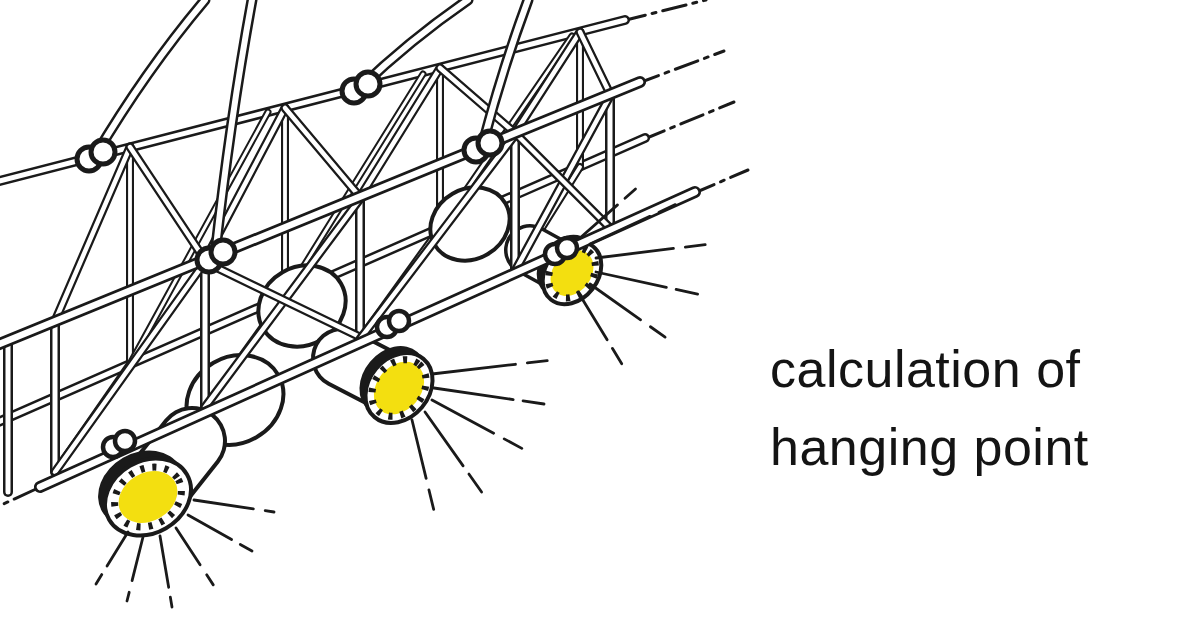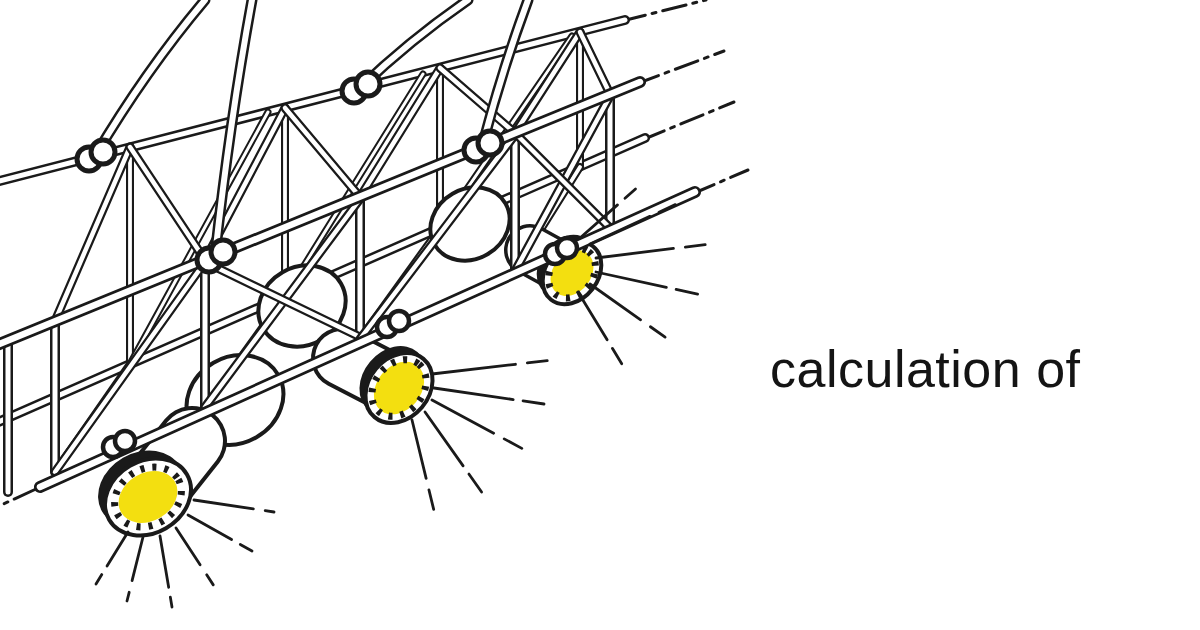--- a/index.html
+++ b/index.html
@@ -195,15 +195,16 @@
       <line class="ray" stroke-dasharray="62 12 18" x1="590" y1="284" x2="672" y2="342"></line>
       <line class="ray" stroke-dasharray="72 10 22" x1="596" y1="272" x2="706" y2="296"></line>
       <line class="ray" stroke-dasharray="78 12 20" x1="596" y1="258" x2="718" y2="243"></line>
       <line class="ray" stroke-dasharray="66 10 18" x1="590" y1="244" x2="694" y2="196"></line>
       <line class="ray" stroke-dasharray="50 10 14" x1="580" y1="238" x2="648" y2="178"></line>
     </g>
   </svg>
 
   <div class="headline">
     <div>calculation of</div>
+    <div>hanging point</div>
   </div>
 
 </div>
 
 </body></html>

